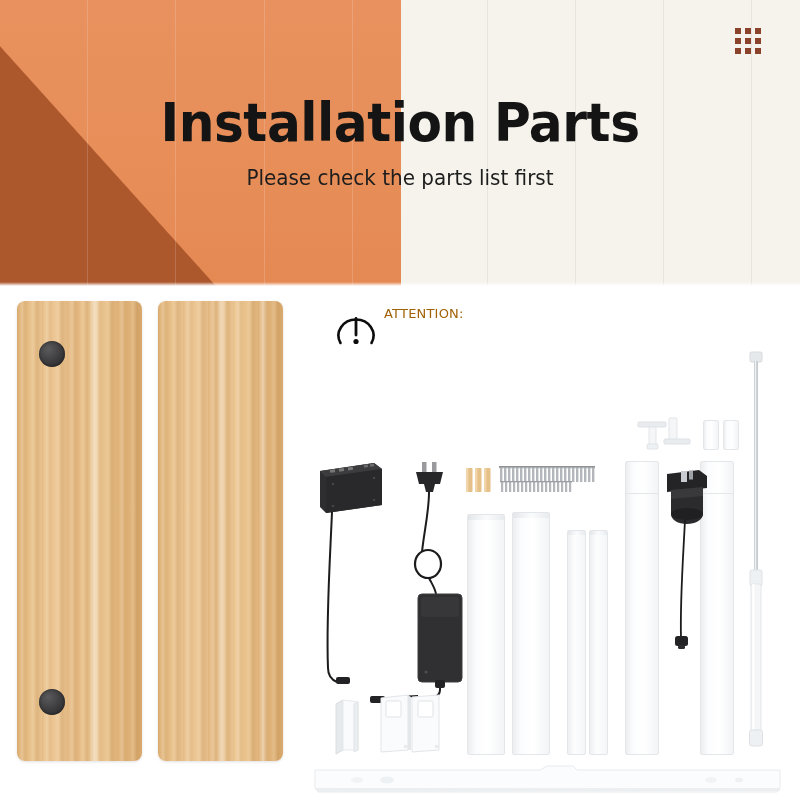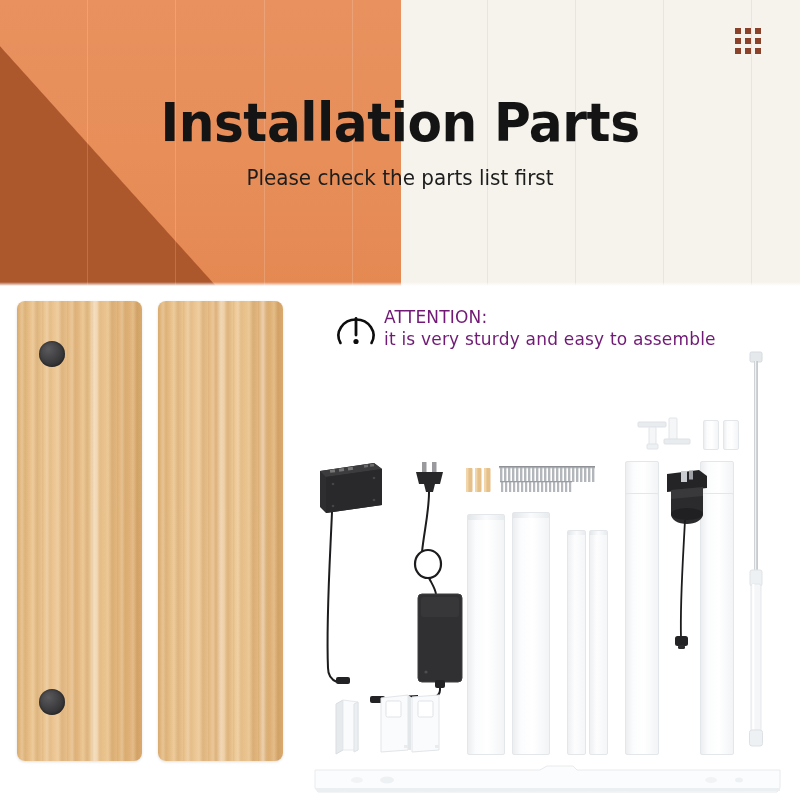--- a/index.html
+++ b/index.html
@@ -29,21 +29,21 @@
 
   #dotgrid{position:absolute;left:735px;top:28px;width:30px;height:30px;
      display:grid;grid-template-columns:repeat(3,6px);grid-template-rows:repeat(3,6px);
      gap:4px;}
   #dotgrid i{display:block;width:6px;height:6px;background:#8a432a;}
 
   
   #attention{position:absolute;left:336px;top:306px;width:420px;}
   #attn-icon{position:absolute;left:0;top:4px;width:40px;height:42px;}
   #attn-text{position:absolute;left:48px;top:0;width:372px;
-     font-family:"DejaVu Sans",sans-serif;font-size:17px;color:#701a75;line-height:1.30;}
+     font-family:"DejaVu Sans",sans-serif;font-size:13px;color:#a16207;line-height:1.30;}
   #attn-text .hd{display:block;letter-spacing:.2px;}
 
   
   .wood{position:absolute;border-radius:8px;overflow:hidden;
      background:
        repeating-linear-gradient(90deg,
           rgba(168,120,60,.13) 0px, rgba(168,120,60,0) 2px, rgba(255,255,255,.18) 5px,
           rgba(168,120,60,.10) 8px, rgba(168,120,60,0) 12px, rgba(255,240,210,.22) 16px,
           rgba(160,112,54,.16) 20px, rgba(168,120,60,0) 25px),
        linear-gradient(90deg,#dfb277 0%,#e8c08a 12%,#ecc694 30%,#e3b77f 48%,#edc996 62%,#e2b67d 80%,#d9a96d 100%);
@@ -102,21 +102,20 @@
   <div id="attention">
     <div id="attn-icon">
       <svg width="40" height="42" viewBox="0 0 40 42">
         <path d="M4.5 33 A17.5 16 0 1 1 35.5 33" fill="none" stroke="#0d0d0d" stroke-width="2.6" stroke-linecap="round"></path>
         <path d="M20 8.5 L20 25" stroke="#0d0d0d" stroke-width="2.8" stroke-linecap="round"></path>
         <circle cx="20" cy="31.5" r="2.6" fill="#0d0d0d"></circle>
       </svg>
     </div>
     <div id="attn-text">
       <span class="hd">ATTENTION:</span>
-      <span class="hd">it is very sturdy and easy to assemble</span>
     </div>
   </div>
 
   <div class="wood" style="left:17px;top:301px;width:125px;height:460px;">
     <div class="shine" style="left:72px"></div>
     <div class="knot" style="left:22px;top:40px;"></div>
     <div class="knot" style="left:22px;top:388px;"></div>
   </div>
 
   <div class="wood" style="left:158px;top:301px;width:125px;height:460px;">

